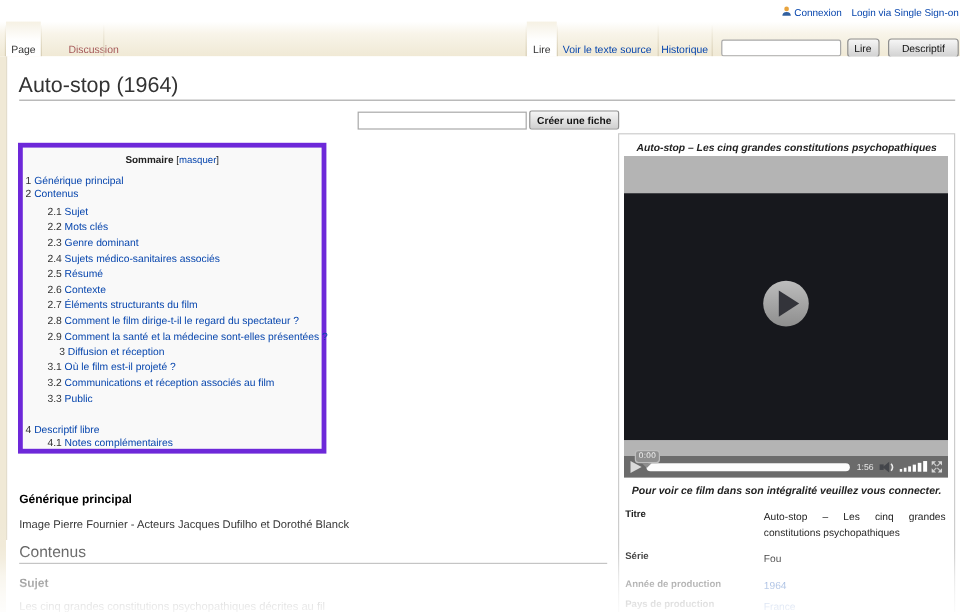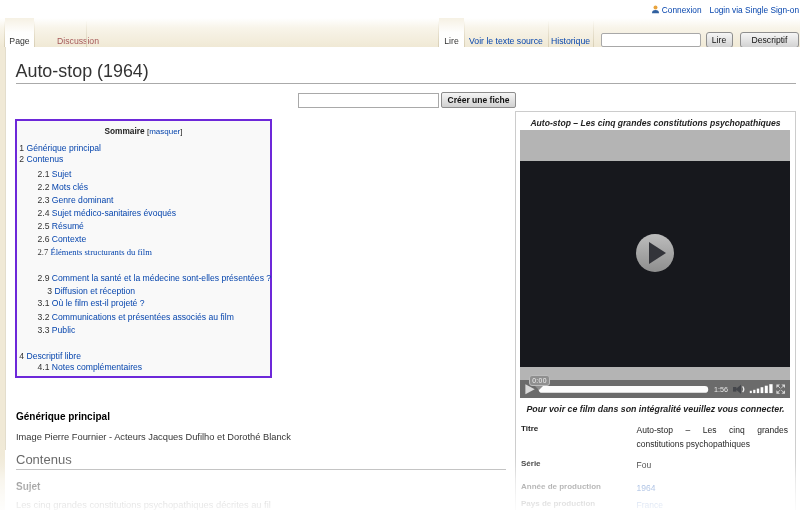--- a/index.html
+++ b/index.html
@@ -32,21 +32,21 @@
     line-height:17px; }
   
   #createinput { position:absolute; left:292px; top:46px; width:141px; height:15px;
     border:1px solid #a9a9a9; background:#fff; }
   #createbtn { position:absolute; left:435px; top:45px; width:75px; height:16px;
     border:1px solid #8d8d8d; background:linear-gradient(to bottom,#f5f5f5,#d0d0d0);
     border-radius:2px; font-size:8.5px; font-weight:bold; color:#111;
     text-align:center; line-height:14px; }
   
   #toc { position:absolute; left:9px; top:72px; width:257px; height:259px;
-    border:2px solid #6d28d9; background:#f9f9f9; font-size:8.6px; }
+    border:4px solid #6d28d9; background:#f9f9f9; font-size:8.6px; }
   #toc .ttl { position:absolute; top:5px; left:0; width:100%; text-align:center; color:#222;
     font-size:8.3px; }
   #toc .row { position:absolute; white-space:nowrap; color:#333; line-height:10px; }
   
   #vbox { position:absolute; left:509px; top:64px; width:281px; height:446px;
     border:1px solid #ccc; background:#fff; }
   #vtitle { position:absolute; top:6px; left:0; width:100%; text-align:center;
     font-size:8.6px; font-weight:bold; font-style:italic; color:#222; }
   #player { position:absolute; left:4px; top:18px; width:270px; height:269px; }
   #pbandtop { position:absolute; left:0; top:0; width:270px; height:31px; background:#b4b4b4; }
@@ -113,28 +113,29 @@
   <input id="createinput" type="text" style="">
   <div id="createbtn">Créer une fiche</div>
 
   <div id="toc">
     <div class="ttl"><b>Sommaire</b>&nbsp;<span style="font-size:8px;color:#222">[<a href="#">masquer</a>]</span></div>
     <div class="row" style="left:2.3px; top:21.5px;">1 <a href="#">Générique principal</a></div>
     <div class="row" style="left:2.3px; top:33.2px;">2 <a href="#">Contenus</a></div>
     <div class="row" style="left:20.5px; top:48.3px;">2.1 <a href="#">Sujet</a></div>
     <div class="row" style="left:20.5px; top:61.2px;">2.2 <a href="#">Mots clés</a></div>
     <div class="row" style="left:20.5px; top:74.2px;">2.3 <a href="#">Genre dominant</a></div>
-    <div class="row" style="left:20.5px; top:87.1px;">2.4 <a href="#">Sujet médico-sanitaires évoqués</a></div>
+    <div class="row" style="left:20.5px; top:87.1px;">2.4 <a href="#">Sujets médico-sanitaires associés</a></div>
     <div class="row" style="left:20.5px; top:100px;">2.5 <a href="#">Résumé</a></div>
     <div class="row" style="left:20.5px; top:113px;">2.6 <a href="#">Contexte</a></div>
-    <div class="row" style="left:20.5px; top:125.9px;font-family:Liberation Serif, serif;">2.7 <a href="#">Éléments structurants du film</a></div>
+    <div class="row" style="left:20.5px; top:125.9px;">2.7 <a href="#">Éléments structurants du film</a></div>
+    <div class="row" style="left:20.5px; top:138.8px;">2.8 <a href="#">Comment le film dirige-t-il le regard du spectateur ?</a></div>
     <div class="row" style="left:20.5px; top:151.8px;">2.9 <a href="#">Comment la santé et la médecine sont-elles présentées ?</a></div>
     <div class="row" style="left:2.3px; top:164.7px;margin-left:28px;">3 <a href="#">Diffusion et réception</a></div>
     <div class="row" style="left:20.5px; top:177px;">3.1 <a href="#">Où le film est-il projeté ?</a></div>
-    <div class="row" style="left:20.5px; top:190.6px;">3.2 <a href="#">Communications et présentées associés au film</a></div>
+    <div class="row" style="left:20.5px; top:190.6px;">3.2 <a href="#">Communications et réception associés au film</a></div>
     <div class="row" style="left:20.5px; top:203.5px;">3.3 <a href="#">Public</a></div>
     <div class="row" style="left:2.3px; top:229.5px;">4 <a href="#">Descriptif libre</a></div>
     <div class="row" style="left:20.5px; top:241px;">4.1 <a href="#">Notes complémentaires</a></div>
   </div>
 
   <div id="vbox">
     <div id="vtitle">Auto-stop – Les cinq grandes constitutions psychopathiques</div>
     <div id="player">
       <div id="pbandtop" class="hatch"></div>
       <div id="pvideo" class="hatch">

